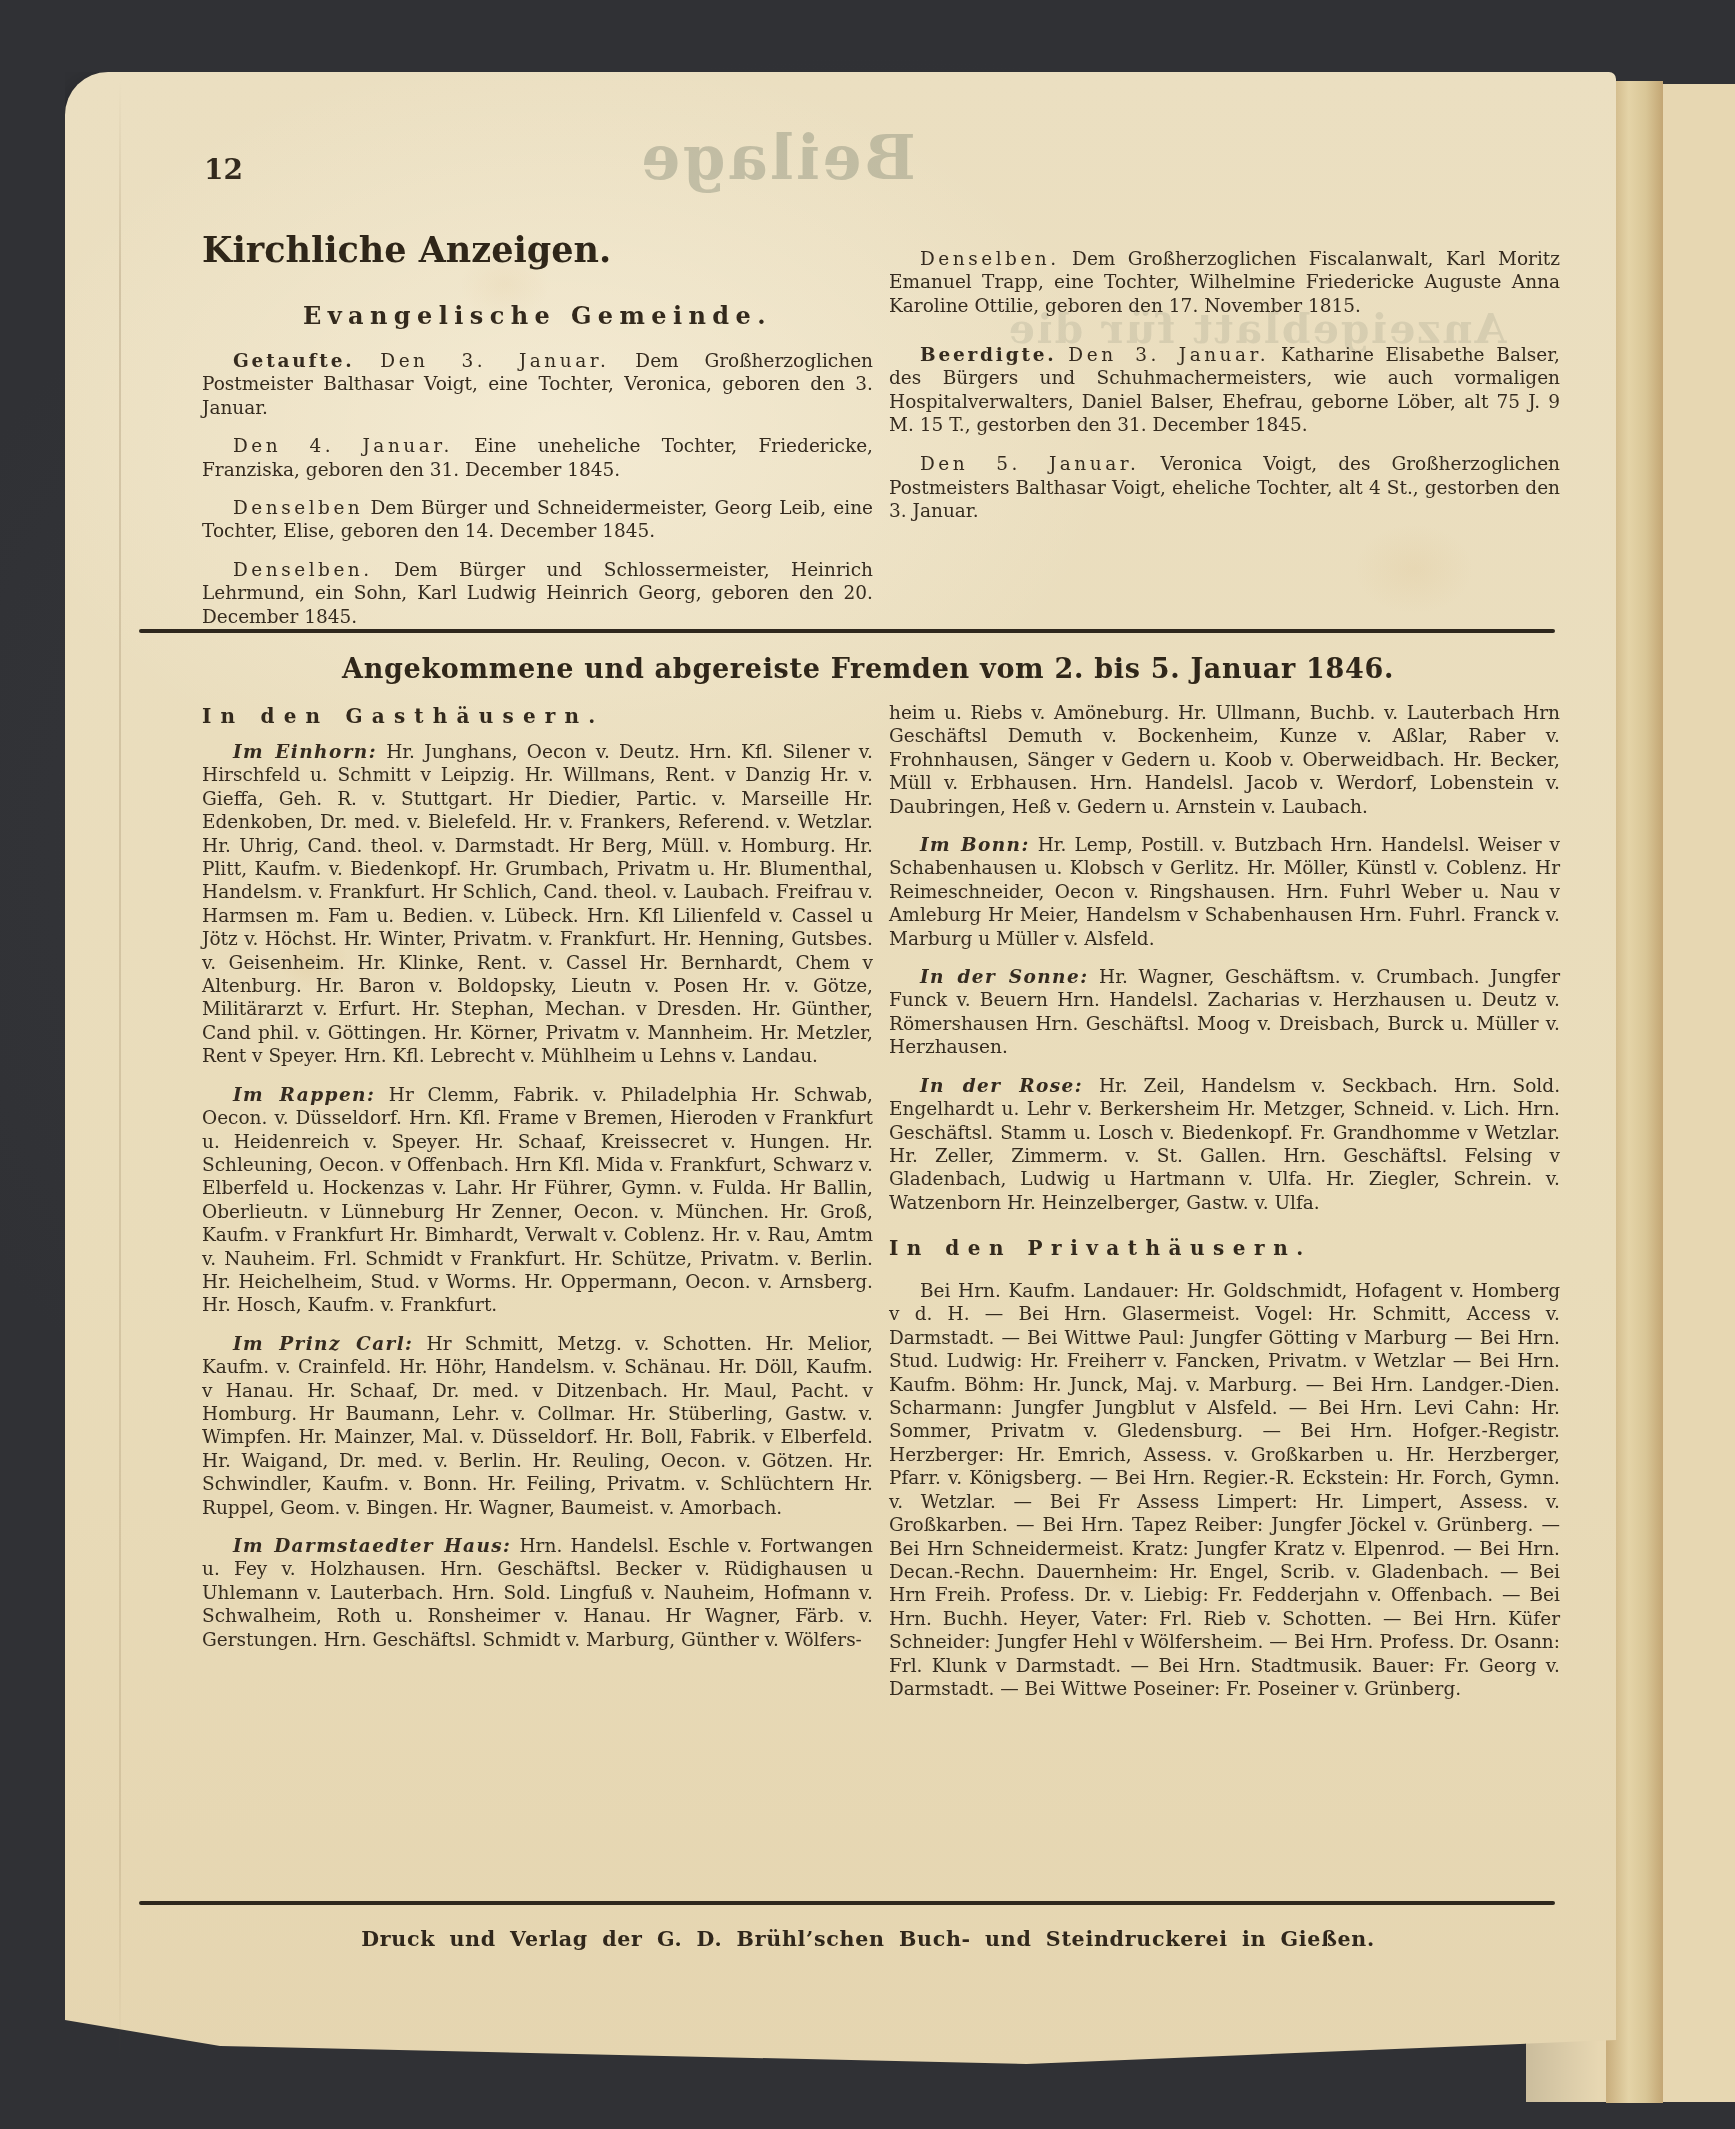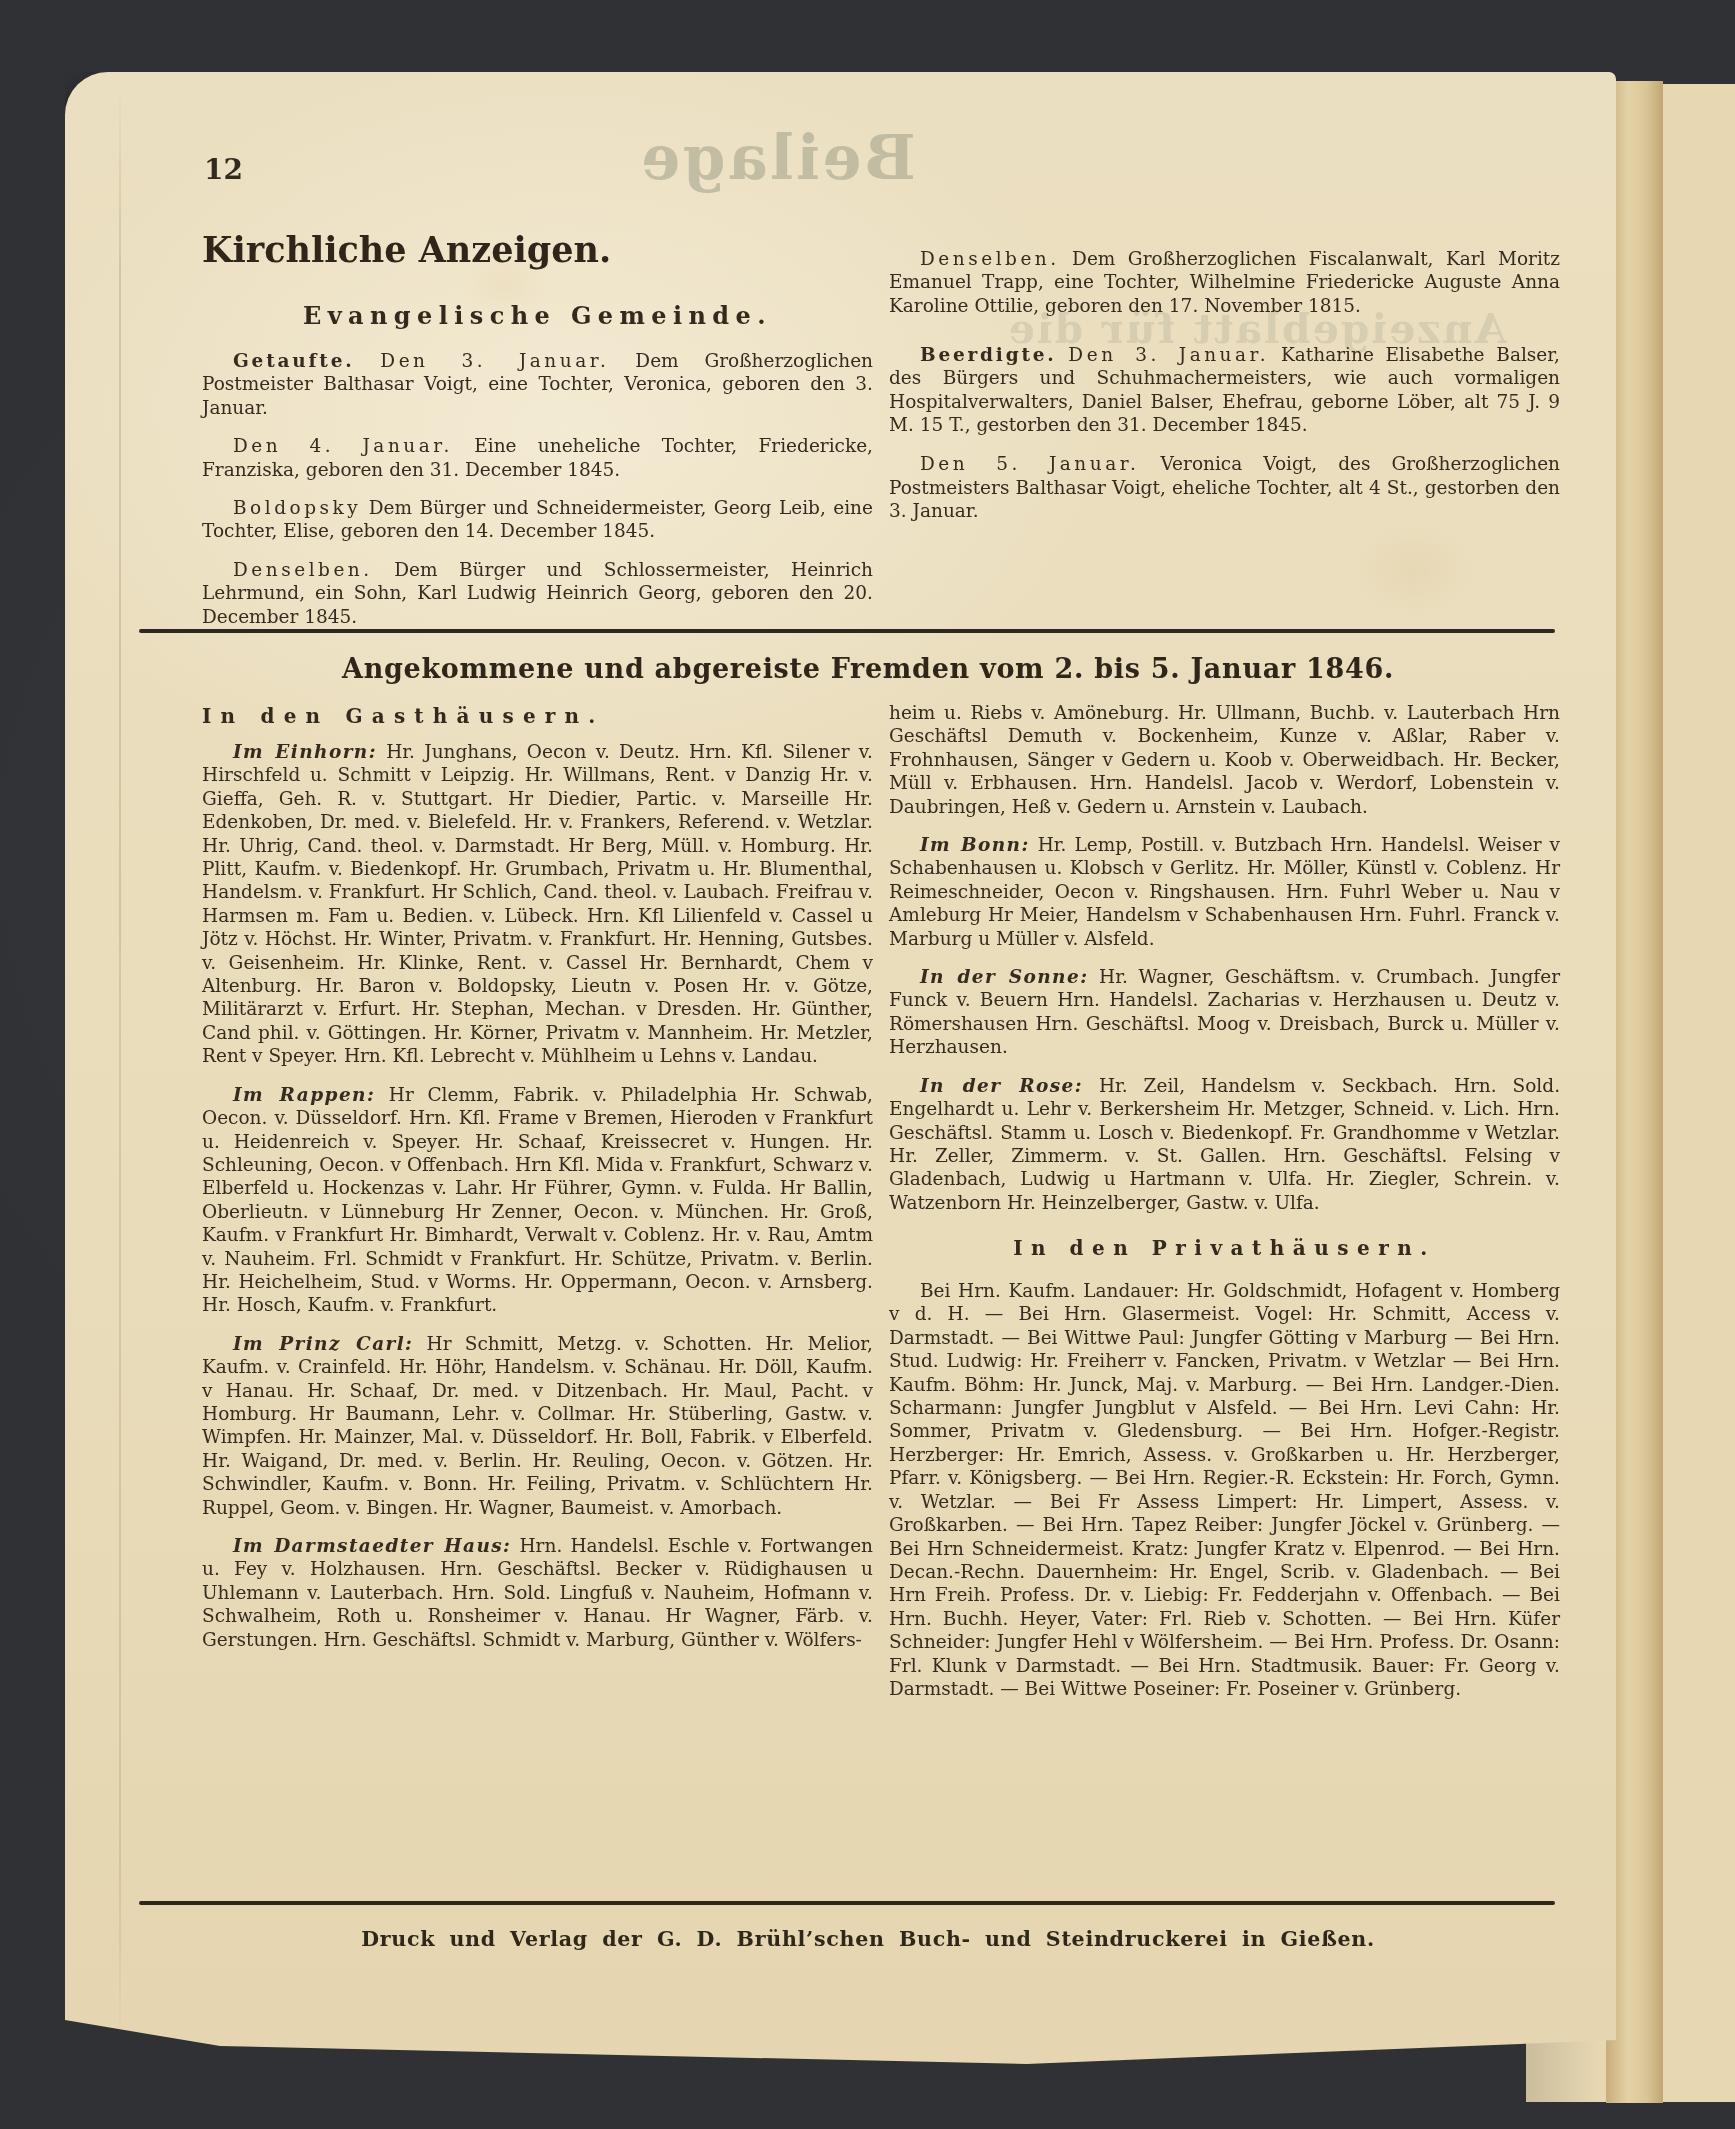--- a/index.html
+++ b/index.html
@@ -47,21 +47,21 @@
   .body-par { margin:0 0 15px 0; text-indent:31px; }
   .no-indent { text-indent:0; }
   .lead-bold { font-weight:bold; letter-spacing:2.8px; }
   .lead-sp { letter-spacing:3.5px; word-spacing:3.5px; }
   .inn-lead { font-weight:bold; font-style:italic; letter-spacing:1.4px; }
   .rule { position:absolute; left:139px; width:1416px; height:4.3px; background:#2e271d; border-radius:2.1px; }
   .rule-1 { top:629px; }
   .rule-2 { top:1901px; }
   .visitors-header { position:absolute; left:213px; top:653px; width:1310px; text-align:center; font-size:27px; font-weight:bold; color:#2f2619; letter-spacing:0.7px; }
   .inns-heading { position:absolute; left:202px; top:704px; width:671px; text-align:left; font-size:20px; font-weight:bold; letter-spacing:9.2px; color:#33291c; }
-  .mid-heading { text-align:center; font-size:20px; font-weight:bold; letter-spacing:8.5px; color:#33291c; margin:23px 0 18.5px 0; text-indent:0; }
+  .mid-heading { font-size:20px; font-weight:bold; letter-spacing:8.5px; color:#33291c; margin:23px 0 18.5px 0; text-indent:0; }
   .imprint { position:absolute; left:213px; top:1927px; width:1310px; text-align:center; font-size:20.6px; font-weight:bold; letter-spacing:0.7px; word-spacing:6.4px; color:#30271b; }
 </style>
 </head>
 <body>
 
 <div class="scene">
 
   <div class="under-stack"></div>
   <div class="fore-edge"></div>
 
@@ -72,21 +72,21 @@
   <div class="ghost ghost-anzb">Anzeigeblatt für die</div>
 
   <div class="pageno">12</div>
 
   <div class="church-title">Kirchliche Anzeigen.</div>
   <div class="church-subtitle">Evangelische Gemeinde.</div>
 
   <div class="col" style="left:202px; top:349px;">
     <p class="body-par"><span class="lead-bold">Getaufte.</span> <span class="lead-sp">Den 3. Januar.</span> <span>Dem Großherzoglichen Postmeister Balthasar Voigt, eine Tochter, Veronica, geboren den 3. Januar.</span></p>
     <p class="body-par"><span class="lead-sp">Den 4. Januar.</span> <span>Eine uneheliche Tochter, Friedericke, Franziska, geboren den 31. December 1845.</span></p>
-    <p class="body-par"><span class="lead-sp">Boldopsky</span> <span>Dem Bürger und Schneidermeister, Georg Leib, eine Tochter, Elise, geboren den 14. December 1845.</span></p>
+    <p class="body-par"><span class="lead-sp">Denselben</span> <span>Dem Bürger und Schneidermeister, Georg Leib, eine Tochter, Elise, geboren den 14. December 1845.</span></p>
     <p class="body-par"><span class="lead-sp">Denselben.</span> <span>Dem Bürger und Schlossermeister, Heinrich Lehrmund, ein Sohn, Karl Ludwig Heinrich Georg, geboren den 20. December 1845.</span></p>
   </div>
 
   <div class="col" style="left:889px; top:247px;">
     <p class="body-par"><span class="lead-sp">Denselben.</span> <span>Dem Großherzoglichen Fiscalanwalt, Karl Moritz Emanuel Trapp, eine Tochter, Wilhelmine Friedericke Auguste Anna Karoline Ottilie, geboren den 17. November 1815.</span></p>
     <p class="body-par" style="margin-top:25.6px;"><span class="lead-bold">Beerdigte.</span> <span class="lead-sp">Den 3. Januar.</span> <span>Katharine Elisabethe Balser, des Bürgers und Schuhmachermeisters, wie auch vormaligen Hospitalverwalters, Daniel Balser, Ehefrau, geborne Löber, alt 75 J. 9 M. 15 T., gestorben den 31. December 1845.</span></p>
     <p class="body-par" style="margin-top:16px;"><span class="lead-sp">Den 5. Januar.</span> <span>Veronica Voigt, des Großherzoglichen Postmeisters Balthasar Voigt, eheliche Tochter, alt 4 St., gestorben den 3. Januar.</span></p>
   </div>
 
   <div class="rule rule-1"></div>

